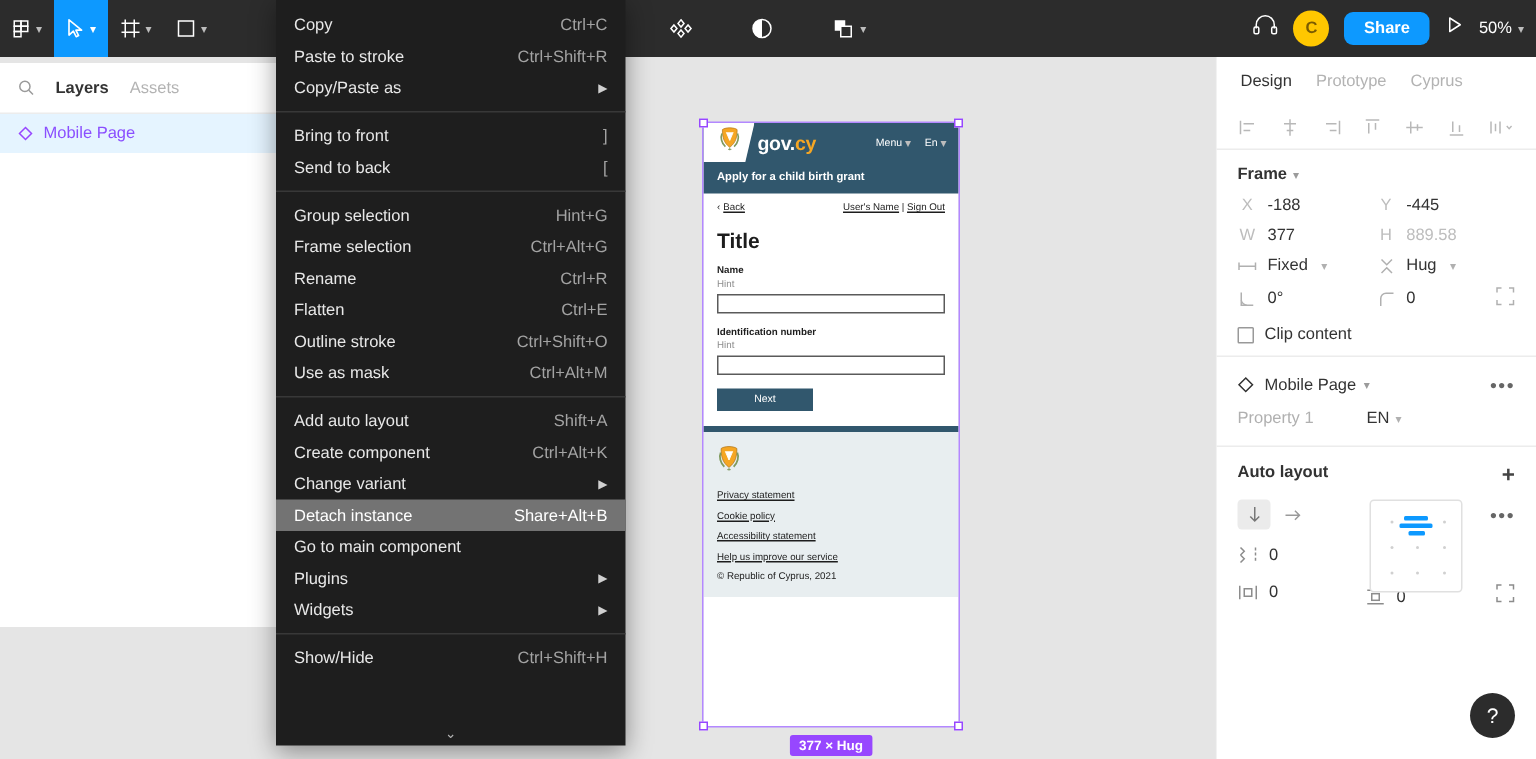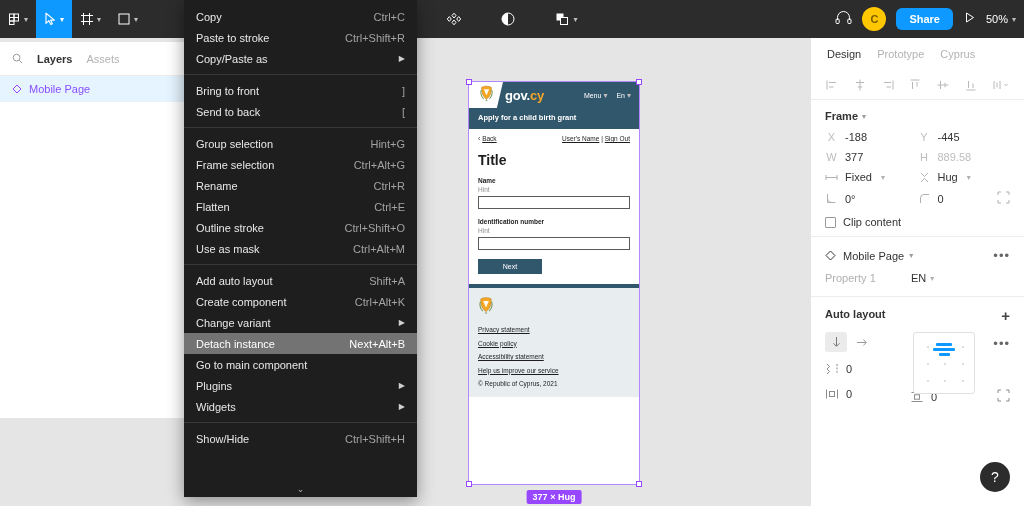--- a/index.html
+++ b/index.html
@@ -563,21 +563,21 @@
       <div class="ctx-item">
         <span>Create component</span>
         <span class="sc">Ctrl+Alt+K</span>
       </div>
       <div class="ctx-item">
         <span>Change variant</span>
         <span class="arw">▶</span>
       </div>
       <div class="ctx-item sel">
         <span>Detach instance</span>
-        <span class="sc">Next+Alt+B</span>
+        <span class="sc">Share+Alt+B</span>
       </div>
       <div class="ctx-item">
         <span>Go to main component</span>
         <span class="sc"></span>
       </div>
       <div class="ctx-item">
         <span>Plugins</span>
         <span class="arw">▶</span>
       </div>
       <div class="ctx-item">

